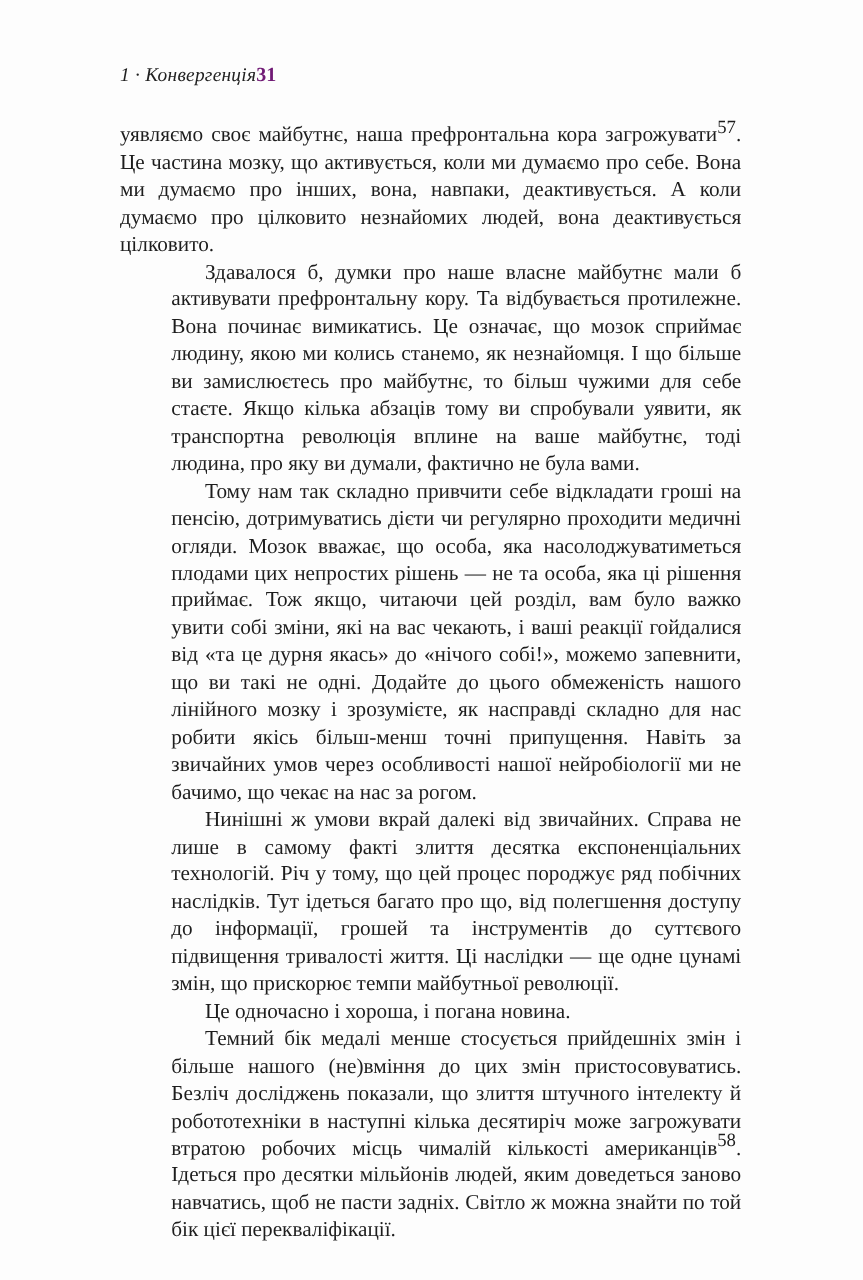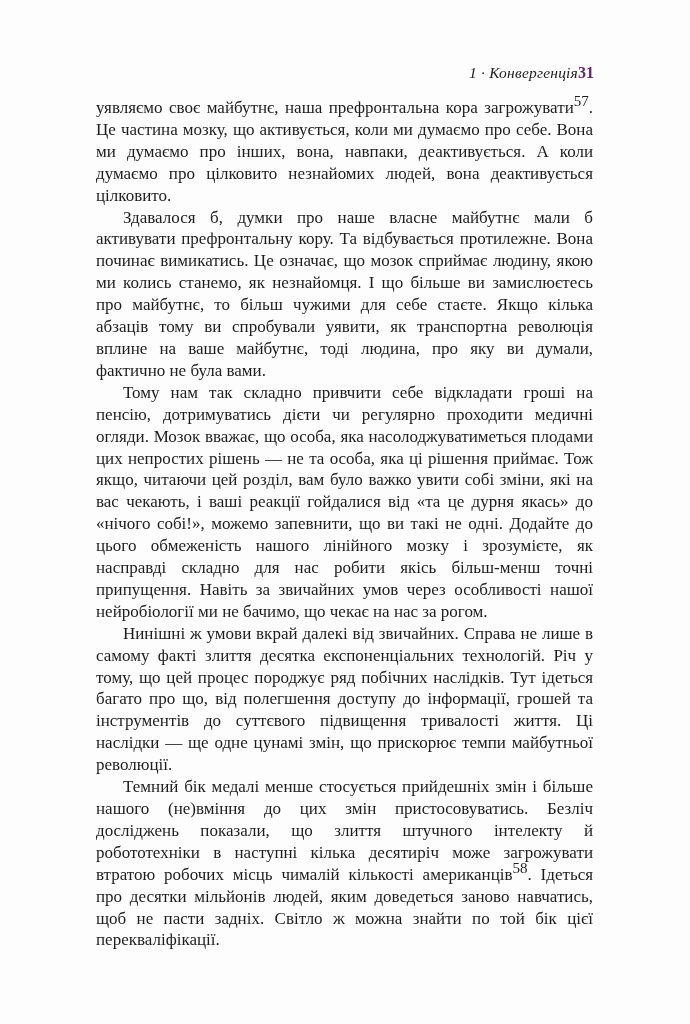--- a/index.html
+++ b/index.html
@@ -13,25 +13,25 @@
     width: 690px;
     height: 1024px;
     margin: 0 auto;
     background: #fdfdfd;
     color: #1d1d1d;
     font-family: "Liberation Serif", "DejaVu Serif", serif;
     overflow: hidden;
   }
   .running-header {
     position: absolute;
-    top: 64px;
+    top: 52px;
     left: 96px;
     right: 96px;
     display: flex;
-    justify-content: flex-end;
+    justify-content: flex-start;
     align-items: baseline;
   }
   .running-title {
     font-style: italic;
     font-size: 15.5px;
     letter-spacing: 0.2px;
     color: #222222;
   }
   .page-number {
     font-size: 16px;
@@ -47,20 +47,21 @@
   }
   .text-block p {
     margin: 0;
     font-size: 17px;
     line-height: 21.9px;
     text-align: justify;
     color: #1d1d1d;
   }
   .text-block p.indent {
     text-indent: 27px;
+    margin-left: 41px;
   }
   sup.fn-ref {
     font-size: 15px;
     line-height: 0;
     position: relative;
     top: -0.45em;
     vertical-align: baseline;
   }
 </style>
 </head>
@@ -76,17 +77,18 @@
   <div class="text-block">
 
     <p><span>уявляємо своє майбутнє, наша префронтальна кора загрожувати</span><sup class="fn-ref">57</sup><span>. Це частина мозку, що активується, коли ми думаємо про себе. Вона ми думаємо про інших, вона, навпаки, деактивується. А коли думаємо про цілковито незнайомих людей, вона деактивується цілковито.</span></p>
 
     <p class="indent">Здавалося б, думки про наше власне майбутнє мали б активувати префронтальну кору. Та відбувається протилежне. Вона починає вимикатись. Це означає, що мозок сприймає людину, якою ми колись станемо, як незнайомця. І що більше ви замислюєтесь про майбутнє, то більш чужими для себе стаєте. Якщо кілька абзаців тому ви спробували уявити, як транспортна революція вплине на ваше майбутнє, тоді людина, про яку ви думали, фактично не була вами.</p>
 
     <p class="indent">Тому нам так складно привчити себе відкладати гроші на пенсію, дотримуватись дієти чи регулярно проходити медичні огляди. Мозок вважає, що особа, яка насолоджуватиметься плодами цих непростих рішень — не та особа, яка ці рішення приймає. Тож якщо, читаючи цей розділ, вам було важко увити собі зміни, які на вас чекають, і ваші реакції гойдалися від «та це дурня якась» до «нічого собі!», можемо запевнити, що ви такі не одні. Додайте до цього обмеженість нашого лінійного мозку і зрозумієте, як насправді складно для нас робити якісь більш-менш точні припущення. Навіть за звичайних умов через особливості нашої нейробіології ми не бачимо, що чекає на нас за рогом.</p>
 
     <p class="indent">Нинішні ж умови вкрай далекі від звичайних. Справа не лише в самому факті злиття десятка експоненціальних технологій. Річ у тому, що цей процес породжує ряд побічних наслідків. Тут ідеться багато про що, від полегшення доступу до інформації, грошей та інструментів до суттєвого підвищення тривалості життя. Ці наслідки — ще одне цунамі змін, що прискорює темпи майбутньої революції.</p>
 
+    <p class="indent">Це одночасно і хороша, і погана новина.</p>
 
     <p class="indent"><span>Темний бік медалі менше стосується прийдешніх змін і більше нашого (не)вміння до цих змін пристосовуватись. Безліч досліджень показали, що злиття штучного інтелекту й робототехніки в наступні кілька десятиріч може загрожувати втратою робочих місць чималій кількості американців</span><sup class="fn-ref">58</sup><span>. Ідеться про десятки мільйонів людей, яким доведеться заново навчатись, щоб не пасти задніх. Світло ж можна знайти по той бік цієї перекваліфікації.</span></p>
 
   </div>
 </div>
 
 </body></html>

